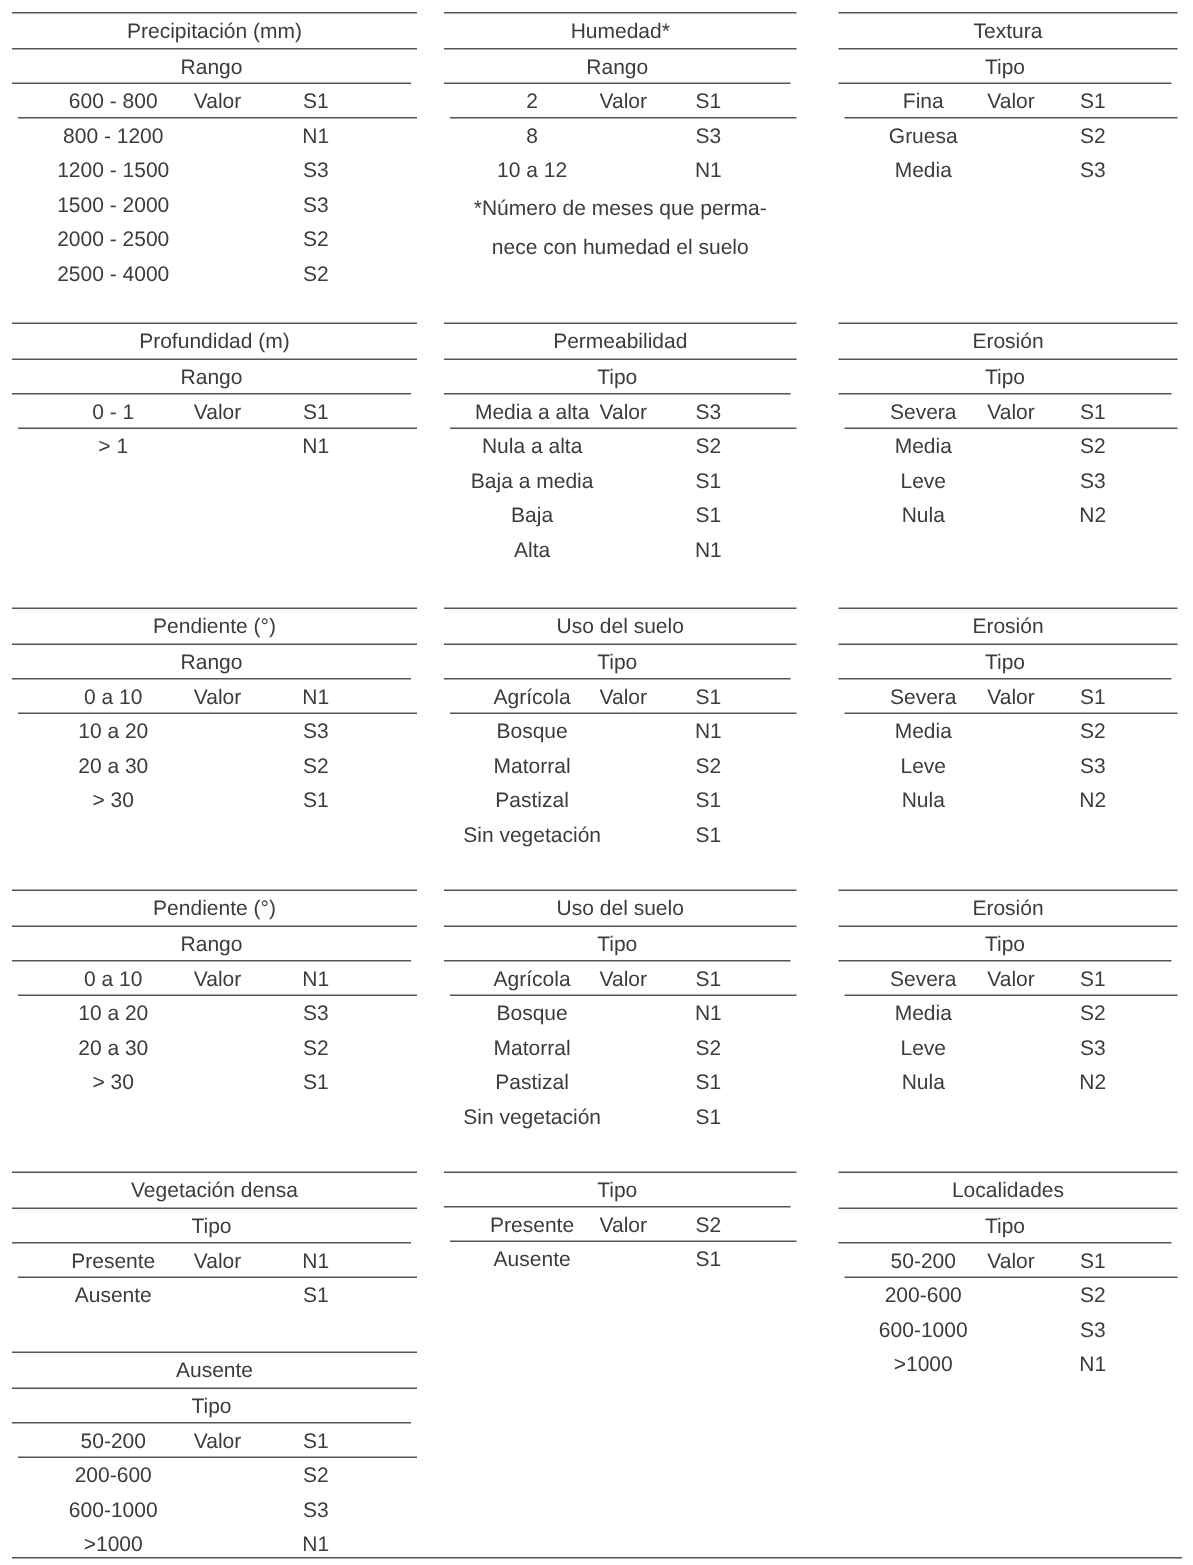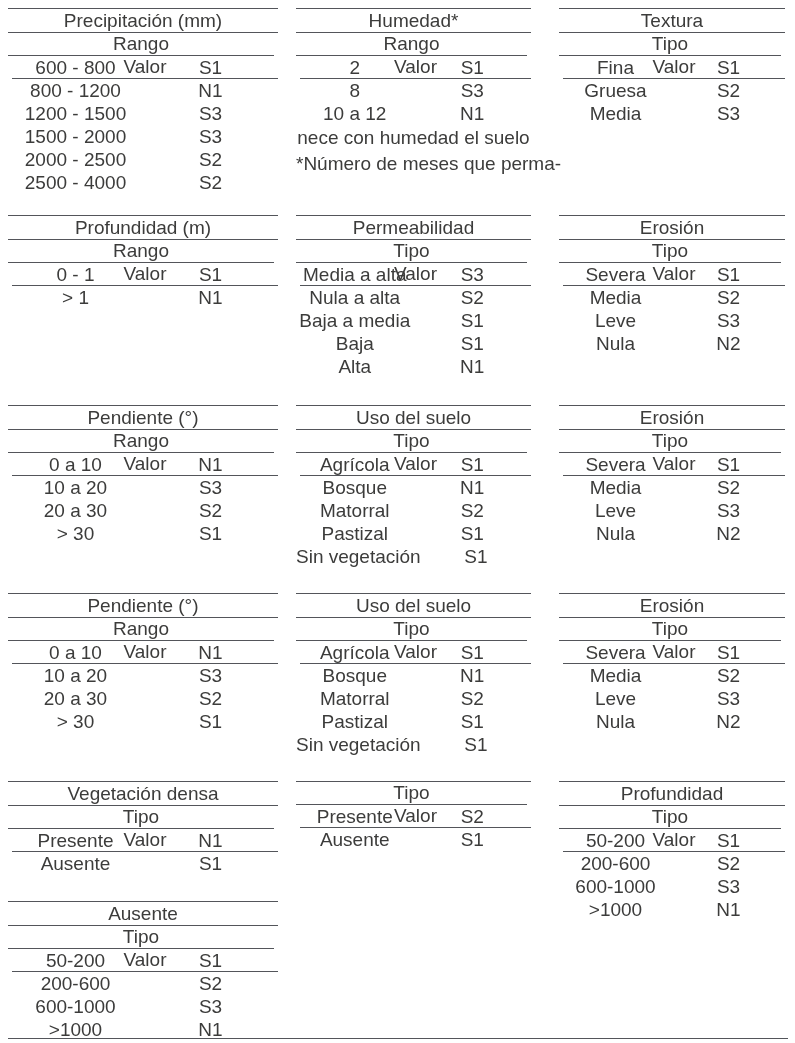--- a/index.html
+++ b/index.html
@@ -7,21 +7,21 @@
     --line:#53555a;
     --bg:#ffffff;
   }
   html,body{margin:0;padding:0;background:var(--bg);}
   .page{
     position:relative;
     width:795px;height:1043px;
     background:var(--bg);
     color:var(--text);
     font-family:"Liberation Sans","DejaVu Sans",sans-serif;
-    font-size:19px;
+    font-size:14px;
     overflow:hidden;
   }
   .tbl{
     position:absolute;
     border-top:1px solid var(--line);
     box-sizing:border-box;
   }
   .tbl-title{
     height:24px;line-height:23px;
     text-align:center;
@@ -101,22 +101,22 @@
         <div class="tbl-row">
           <div class="cell">8</div>
           <div class="cell">S3</div>
         </div>
         <div class="tbl-row">
           <div class="cell">10 a 12</div>
           <div class="cell">N1</div>
         </div>
       </div>
     <div class="tbl-foot">
+        <div class="foot-line">*Número de meses que perma-</div>
         <div class="foot-line">nece con humedad el suelo</div>
-        <div class="foot-line">*Número de meses que perma-</div>
       </div>
   </section>
     <section class="tbl" style="left: 559px; width: 226px; top: 8px;">
     <div class="tbl-title">Textura</div>
     <div class="tbl-hdr">
       <div class="cell">Tipo</div>
       <div class="cell">Valor</div>
     </div>
     <div class="tbl-body">
         <div class="tbl-row">
@@ -401,21 +401,21 @@
           <div class="cell">S2</div>
         </div>
         <div class="tbl-row">
           <div class="cell">Ausente</div>
           <div class="cell">S1</div>
         </div>
       </div>
     <div class="tbl-foot"></div>
   </section>
     <section class="tbl" style="left: 559px; width: 226px; top: 781px;">
-    <div class="tbl-title">Profundidad</div>
+    <div class="tbl-title">Localidades</div>
     <div class="tbl-hdr">
       <div class="cell">Tipo</div>
       <div class="cell">Valor</div>
     </div>
     <div class="tbl-body">
         <div class="tbl-row">
           <div class="cell">50-200</div>
           <div class="cell">S1</div>
         </div>
         <div class="tbl-row">

